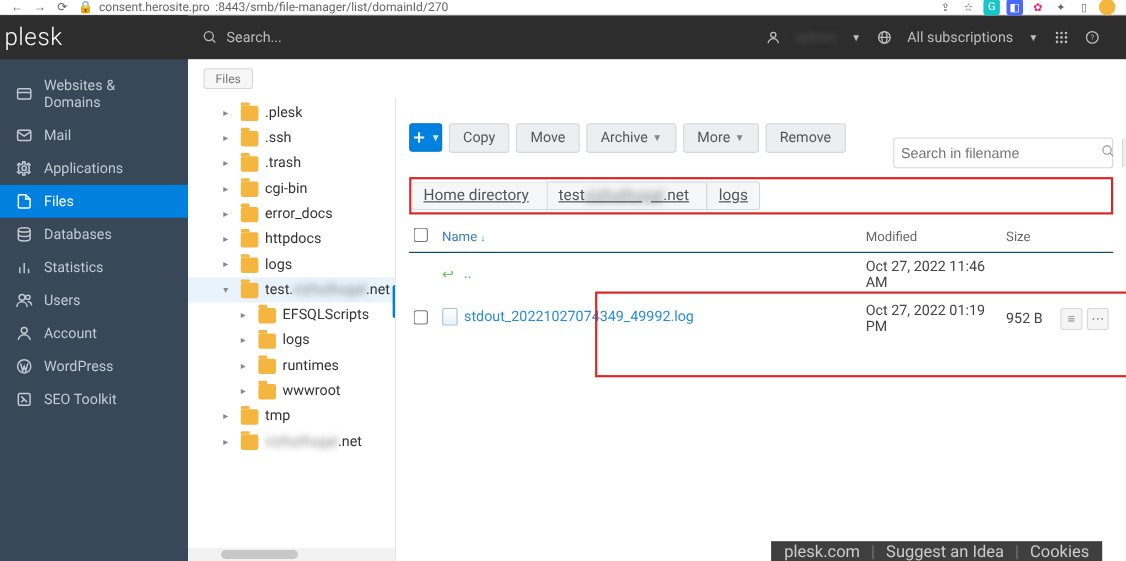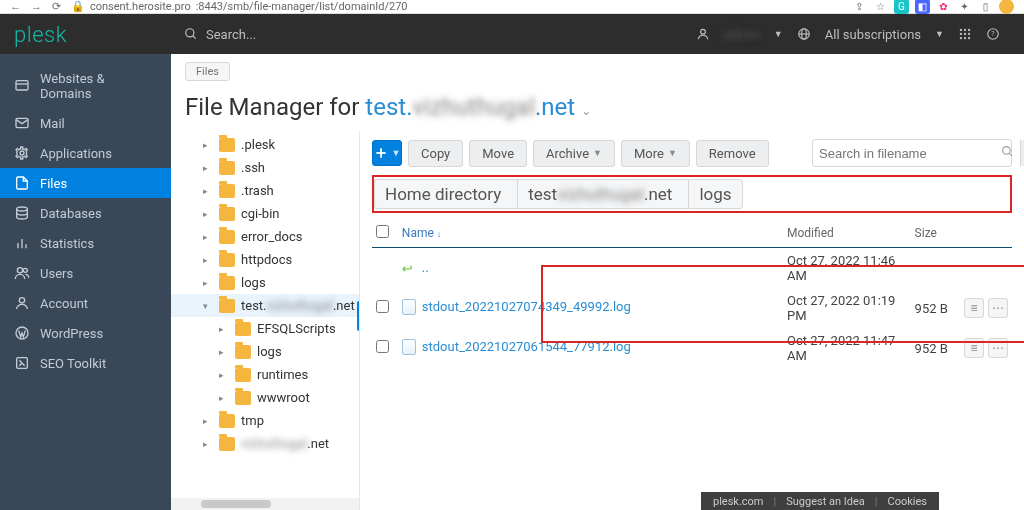--- a/index.html
+++ b/index.html
@@ -40,22 +40,22 @@
   
   .sidebar {
     position: absolute;
     left: 0; top: 14px; bottom: 0;
     width: 171px;
     background: #384859;
     color: #c3cbd4;
     display:flex; flex-direction:column;
   }
   .sidebar .logo {
-    height: 40px; display:flex; align-items:center; padding-left:14px;
-    font-size: 22px; color: #14b8a6; font-weight: 300; letter-spacing: 0.5px;
+    height: 40px; display:flex; align-items:center; padding-left:4px;
+    font-size: 22px; color: #ffffff; font-weight: 300; letter-spacing: 0.5px;
     background: #2d2d2d;
   }
   .sidebar .nav { padding-top: 10px; }
   .sidebar .nav-item {
     display:flex; align-items:center; gap:10px;
     padding: 7px 14px; font-size: 13px; cursor:pointer;
   }
   .sidebar .nav-item.active { background:#0080df; color:#fff; }
   .sidebar .nav-icon { width:16px; height:16px; display:inline-flex; align-items:center; justify-content:center;}
   
@@ -102,46 +102,46 @@
   .list-col { flex:1; display:flex; flex-direction:column; padding: 4px 12px 0 12px;}
   .toolbar { display:flex; align-items:center; gap:6px; padding:4px 0 8px 0;}
   .btn {
     background:#eceeef; border:1px solid #d5d7d9; color:#555;
     padding:5px 12px; border-radius:3px; font-size:13px; cursor:pointer;
     display:inline-flex; align-items:center; gap:4px;
   }
   .btn.primary{ background:#0080df;border-color:#0073c8;color:#fff; width:30px; justify-content:center; padding:5px 0;}
   .btn .cd{font-size:9px;color:#888;}
   .toolbar .spacer{ flex:1;}
-  .search-files{ display:flex; align-items:center; border:1px solid #d5d7d9; border-radius:3px; height:28px; width:200px; padding:0 6px; color:#999; gap:6px;}
+  .search-files{ display:flex; align-items:center; border:1px solid #d5d7d9; border-radius:3px; height:28px; width:200px; padding:0 6px; color:#999; gap:6px;margin-top:28px;}
   .search-files input{ flex:1; border:none; outline:none; font-size:13px; background:transparent;}
   .search-files .opt{ border-left:1px solid #d5d7d9; padding-left:6px; font-size:9px; color:#999; background:#eceeef; height:100%; display:flex; align-items:center; width:18px; justify-content:center; margin-right:-6px; border-radius:0 3px 3px 0;}
   .bc-wrap{ border:2px solid #d92626; display:inline-flex; padding:2px 4px 2px 0; margin:0 0 6px 0;}
-  .bc{ display:inline-flex; font-size:17px;}
+  .bc{ display:inline-flex; font-size:14px;text-decoration:underline;}
   .bc-seg{
     background:#f5f6f7;border:1px solid #d7d7d7; border-right:none;
     padding:4px 16px 4px 10px; color:#555; position:relative;
   }
   .bc-seg:first-child{border-radius:3px 0 0 3px;}
   .bc-seg:last-child{border-right:1px solid #d7d7d7;padding-right:10px;border-radius:0 3px 3px 0;}
   .bc-seg::after{
     content:""; position:absolute; right:-6px; top:2px; bottom:2px;
     width:12px; transform:skewX(30deg);
   }
   
   .ftable{ width:100%; border-collapse:collapse;}
   .ftable th{ text-align:left; font-weight:400; color:#666; font-size:12px; padding:6px 4px; border-bottom:1px solid #0c4a6e;}
   .ftable th.sort{ color:#3a7bbf;}
   .ftable td{ padding:5px 4px; font-size:13px; vertical-align:middle;}
   .file-link{ color:#2a8dd4; cursor:pointer; display:inline-flex; align-items:center; gap:6px;}
   .file-ico{ width:14px;height:16px;border:1px solid #9bc4e2;border-radius:2px;background:linear-gradient(#fff,#e8f2fa);}
   .up-ico{ width:14px;height:14px;color:#6cc24a;}
   .row-actions{ display:flex; gap:4px;}
   .row-actions .ab{ width:20px;height:20px;border:1px solid #d7d7d7;border-radius:3px;display:inline-flex;align-items:center;justify-content:center;font-size:12px;color:#888;background:#f5f5f5;cursor:pointer;}
-  .footer{ position:absolute; bottom:0; left:530px; height:18px; background:#3f3f3f;color:#ccc;font-size:11px;display:flex;align-items:center;gap:10px;padding:0 12px;}
+  .footer{ position:absolute; bottom:0; left:530px; height:18px; background:#3f3f3f;color:#ccc;font-size:15px;display:flex;align-items:center;gap:10px;padding:0 12px;}
   .footer .sep{color:#777;}
   input[type=checkbox]{width:13px;height:13px;}
   .blurred { color: transparent; text-shadow: 0 0 6px rgba(100,100,100,0.8);}
 </style>
 </head>
 <body>
 
 <div class="browser-chrome">
   <div class="nav-icons">
     <span>←</span>
@@ -312,23 +312,20 @@
           <text x="12" y="16" text-anchor="middle" fill="#bdbdbd" font-size="12" stroke="none">?</text>
         </svg>
     </span>
   </div>
 </div>
 
 <div class="main">
   <div class="crumb-top">
     <span class="chip">Files</span>
   </div>
-  <div class="page-title">
-    <span>File Manager for </span><span class="domain"><span>test.</span><span class="blurred">vizhuthugal</span><span>.net</span></span><span class="chev">⌄</span>
-  </div>
 
   <div class="hrow">
 
     <div class="tree-col">
       <div class="tree" id="tree">
           <div class="tree-item l2">
             <span class="toggle">▸</span>
             <span class="folder-ico"></span>
             <span>.plesk</span>
           </div>
@@ -474,35 +471,20 @@
                 </span></td>
               <td>Oct 27, 2022 01:19 PM</td>
               <td>952 B</td>
               <td>
                 <div class="row-actions">
                   <span class="ab">≡</span>
                   <span class="ab">⋯</span>
                 </div>
               </td>
             </tr>
-            <tr>
-              <td><input type="checkbox" style=""></td>
-              <td><span class="file-link">
-                  <span class="file-ico"></span>
-                  <span>stdout_20221027061544_77912.log</span>
-                </span></td>
-              <td>Oct 27, 2022 11:47 AM</td>
-              <td>952 B</td>
-              <td>
-                <div class="row-actions">
-                  <span class="ab">≡</span>
-                  <span class="ab">⋯</span>
-                </div>
-              </td>
-            </tr>
           </tbody>
       </table>
     </div>
   </div>
 
   <div class="footer">
     <span>plesk.com</span>
       <span class="sep">|</span>
     <span>Suggest an Idea</span>
       <span class="sep">|</span>

